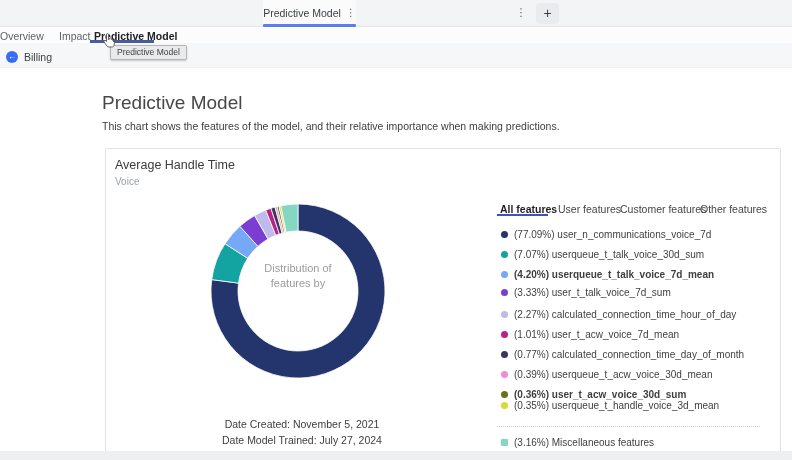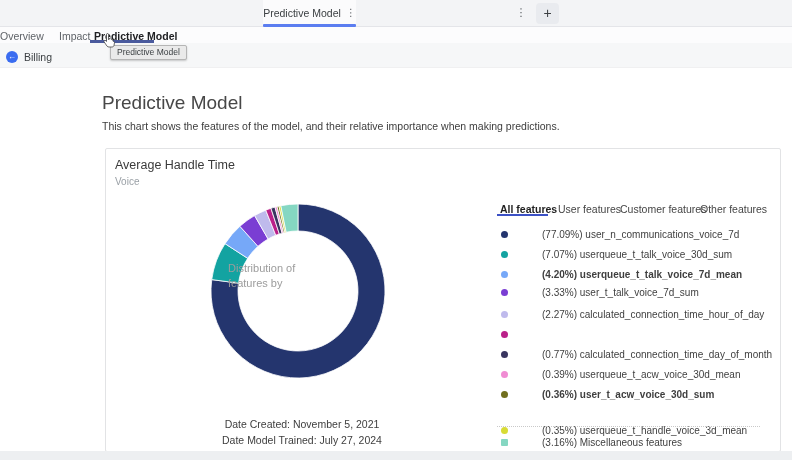--- a/index.html
+++ b/index.html
@@ -41,37 +41,37 @@
   .page-desc{position:absolute;left:102px;top:120px;font-size:10.5px;color:#3d3d3d;}
 
   
   .card{position:absolute;left:105px;top:148px;width:674px;height:302px;background:#ffffff;
     border:1px solid #e2e3e5;border-radius:2px;}
   .card-title{position:absolute;left:115px;top:158px;font-size:12.5px;font-weight:normal;color:#3a3a3a;}
   .card-subtitle{position:absolute;left:115px;top:176px;font-size:10px;color:#9aa0a6;}
 
   
   #donut-svg{position:absolute;left:210px;top:203px;}
-  .donut-center{position:absolute;left:228px;top:261px;width:140px;
+  .donut-center{position:absolute;left:228px;top:261px;width:140px;text-align:center;
     font-size:11px;line-height:15px;color:#9c9c9c;}
   .chart-date{position:absolute;left:162px;width:280px;text-align:center;font-size:10.5px;color:#3e3e3e;}
   .date-created{top:418px;}
   .date-trained{top:434px;}
 
   
   .feature-tab{position:absolute;top:203px;font-size:10.5px;color:#454545;}
   .feature-tab.active{font-weight:bold;color:#1f1f1f;}
   .ft-underline{position:absolute;left:497px;top:213.5px;width:51px;height:2.5px;background:#3c51c5;}
 
   
   #legend-list{position:absolute;left:497px;top:0;width:283px;height:460px;}
   .legend-row{position:absolute;left:4px;height:12px;display:flex;align-items:center;white-space:nowrap;}
   .legend-dot{width:7px;height:7px;border-radius:50%;margin-right:6px;flex:0 0 auto;}
   .legend-dot.square{border-radius:1px;}
-  .legend-label{font-size:10px;color:#3f3f3f;margin-left:28px;}
+  .legend-label{font-size:10px;color:#3f3f3f;}
   .legend-sep{position:absolute;left:0;top:426px;width:263px;border-top:1px dotted #c9c9c9;}
 
   .bottom-strip{position:absolute;left:0;top:451px;width:792px;height:9px;background:#edeff1;}
 </style>
 </head>
 <body>
 
 <div class="topbar">
   <div class="browser-tab">
     <span>Predictive Model</span>
@@ -149,34 +149,35 @@
     <div class="legend-row" style="top: 286px;">
       <span class="legend-dot" style="background: rgb(122, 62, 211);"></span>
       <span class="legend-label">(3.33%) user_t_talk_voice_7d_sum</span>
     </div>
     <div class="legend-row" style="top: 308.4px;">
       <span class="legend-dot" style="background: rgb(191, 186, 236);"></span>
       <span class="legend-label">(2.27%) calculated_connection_time_hour_of_day</span>
     </div>
     <div class="legend-row" style="top: 328.5px;">
       <span class="legend-dot" style="background: rgb(186, 32, 137);"></span>
+      <span class="legend-label">(1.01%) user_t_acw_voice_7d_mean</span>
     </div>
     <div class="legend-row" style="top: 348.6px;">
       <span class="legend-dot" style="background: rgb(57, 53, 95);"></span>
       <span class="legend-label">(0.77%) calculated_connection_time_day_of_month</span>
     </div>
     <div class="legend-row" style="top: 368.7px;">
       <span class="legend-dot" style="background: rgb(240, 140, 211);"></span>
       <span class="legend-label">(0.39%) userqueue_t_acw_voice_30d_mean</span>
     </div>
     <div class="legend-row" style="top: 388.8px; font-weight: bold;">
       <span class="legend-dot" style="background: rgb(113, 111, 30);"></span>
       <span class="legend-label">(0.36%) user_t_acw_voice_30d_sum</span>
     </div>
-    <div class="legend-row" style="top: 424px; justify-content: space-between;">
+    <div class="legend-row" style="top: 399px; justify-content: space-between;">
       <span class="legend-dot" style="background: rgb(216, 219, 53);"></span>
       <span class="legend-label">(0.35%) userqueue_t_handle_voice_3d_mean</span>
     </div>
     <div class="legend-sep"></div>
     <div class="legend-row" style="top: 436px;">
       <span class="legend-dot square" style="background: rgb(133, 215, 194);"></span>
       <span class="legend-label">(3.16%) Miscellaneous features</span>
     </div>
   </div>
 

